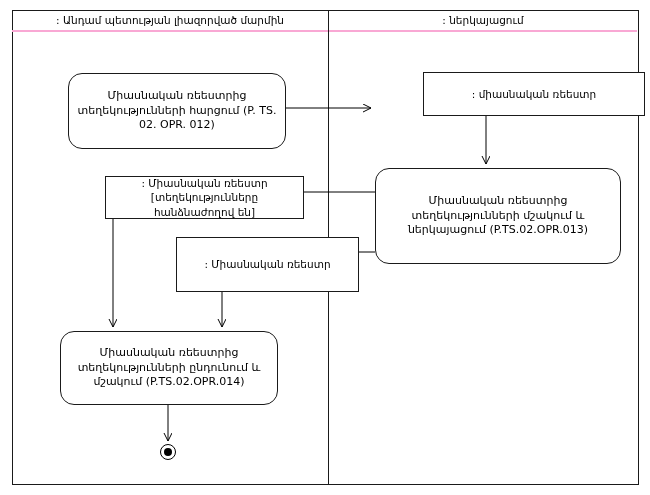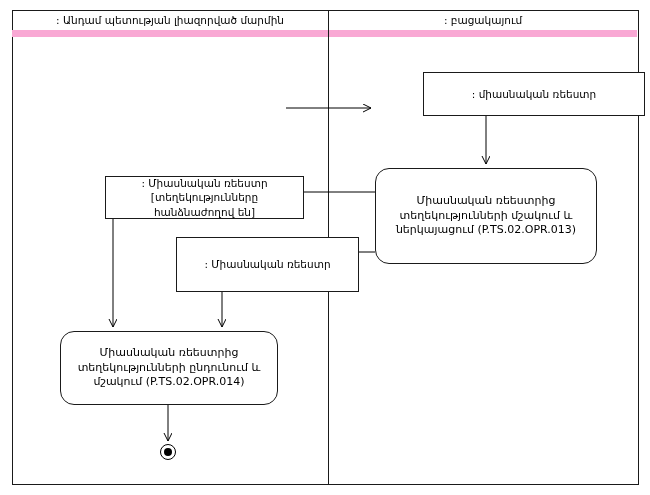--- a/index.html
+++ b/index.html
@@ -14,21 +14,21 @@
   .frame{
     position:absolute;left:12px;top:10px;width:625px;height:473px;
     border:1px solid #1a1a1a;background:#fff;
   }
   .lane-divider{
     position:absolute;left:328px;top:10px;width:1px;height:474px;
     background:#1a1a1a;
   }
   .lane-header{
     position:absolute;top:10px;height:20px;
-    border-bottom:7px solid #f9a8d4;
+    border-bottom:2px solid #f9a8d4;
     display:flex;align-items:center;justify-content:center;
     font-size:10.5px;
   }
   .lane-header.left{left:12px;width:316px;}
   .lane-header.right{left:329px;width:308px;}
   .node{
     position:absolute;
     border:1px solid #1a1a1a;
     background:#fff;
     display:flex;flex-direction:column;align-items:center;justify-content:center;
@@ -52,44 +52,47 @@
 
 <div class="stage">
 
   <div class="frame"></div>
   <div class="lane-divider"></div>
 
   <div class="lane-header left">
     <span>: Անդամ պետության լիազորված մարմին</span>
   </div>
   <div class="lane-header right">
-    <span>: բացակայում</span>
+    <span>: ներկայացում</span>
   </div>
 
   <svg class="connectors" width="650" height="495" viewBox="0 0 650 495">
     <defs>
       <marker id="arrow" markerWidth="10" markerHeight="10" refX="8" refY="4" orient="auto">
         <path d="M0,0 L8,4 L0,8" fill="none" stroke="#000" stroke-width="1"></path>
       </marker>
     </defs>
     <line x1="286" y1="108" x2="371" y2="108" stroke="#000" stroke-width="1" marker-end="url(#arrow)"></line>
     <line x1="486" y1="116" x2="486" y2="164" stroke="#000" stroke-width="1" marker-end="url(#arrow)"></line>
     <line x1="375" y1="192" x2="260" y2="192" stroke="#000" stroke-width="1" marker-end="url(#arrow)"></line>
     <line x1="375" y1="252" x2="315" y2="252" stroke="#000" stroke-width="1" marker-end="url(#arrow)"></line>
     <line x1="113" y1="219" x2="113" y2="327" stroke="#000" stroke-width="1" marker-end="url(#arrow)"></line>
     <line x1="222" y1="292" x2="222" y2="327" stroke="#000" stroke-width="1" marker-end="url(#arrow)"></line>
     <line x1="168" y1="401" x2="168" y2="441" stroke="#000" stroke-width="1" marker-end="url(#arrow)"></line>
   </svg>
 
+  <div class="node action" style="left:68px;top:73px;width:218px;height:76px;">
+    <span>Միասնական ռեեստրից տեղեկությունների հարցում (P. TS. 02. OPR. 012)</span>
+  </div>
 
   <div class="node objnode" style="left:375px;top:72px;width:222px;height:44px;">
     <span>: միասնական ռեեստր</span>
   </div>
 
-  <div class="node action" style="left:375px;top:168px;width:222px;height:96px;">
+  <div class="node action" style="left:375px;top:168px;width:246px;height:96px;">
     <span>Միասնական ռեեստրից տեղեկությունների մշակում և ներկայացում (P.TS.02.OPR.013)</span>
   </div>
 
   <div class="node objnode" style="left:57px;top:176px;width:199px;height:43px;">
     <span>: Միասնական ռեեստր</span>
     <span class="state">[տեղեկությունները հանձնաժողով են]</span>
   </div>
 
   <div class="node objnode" style="left:128px;top:237px;width:183px;height:55px;">
     <span>: Միասնական ռեեստր</span>

